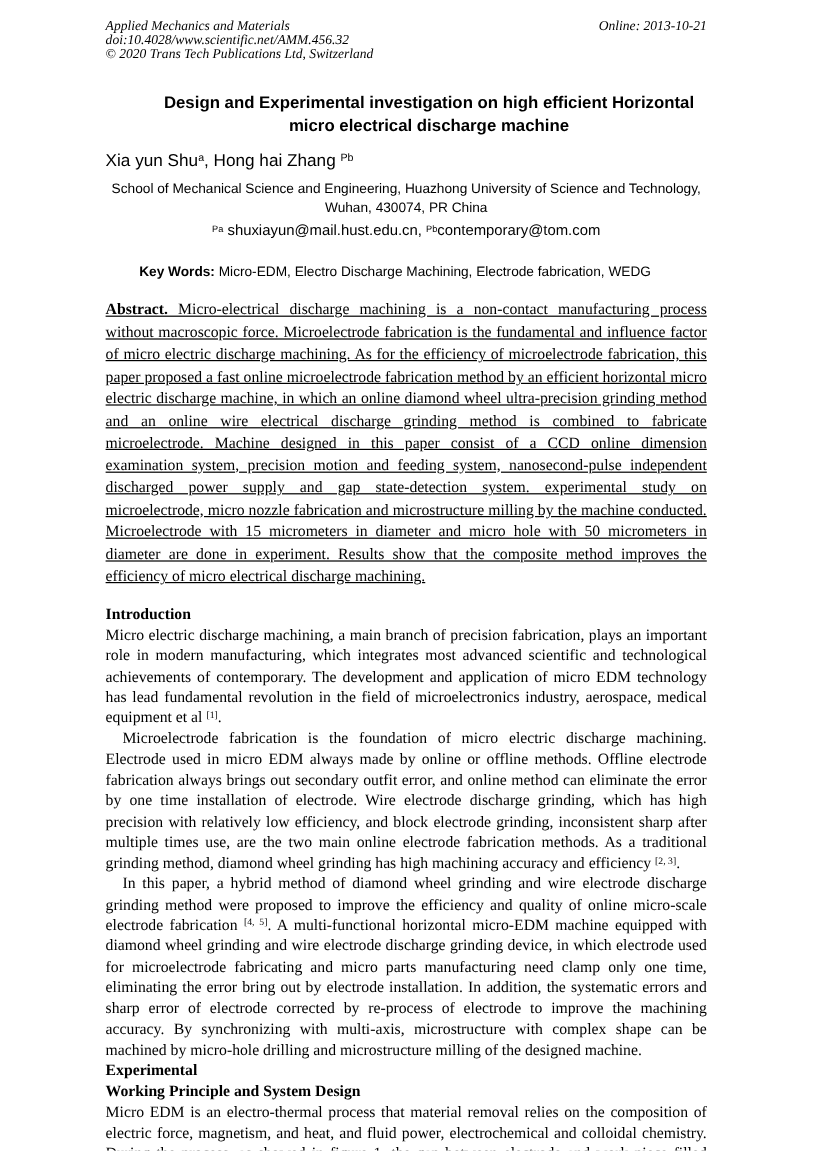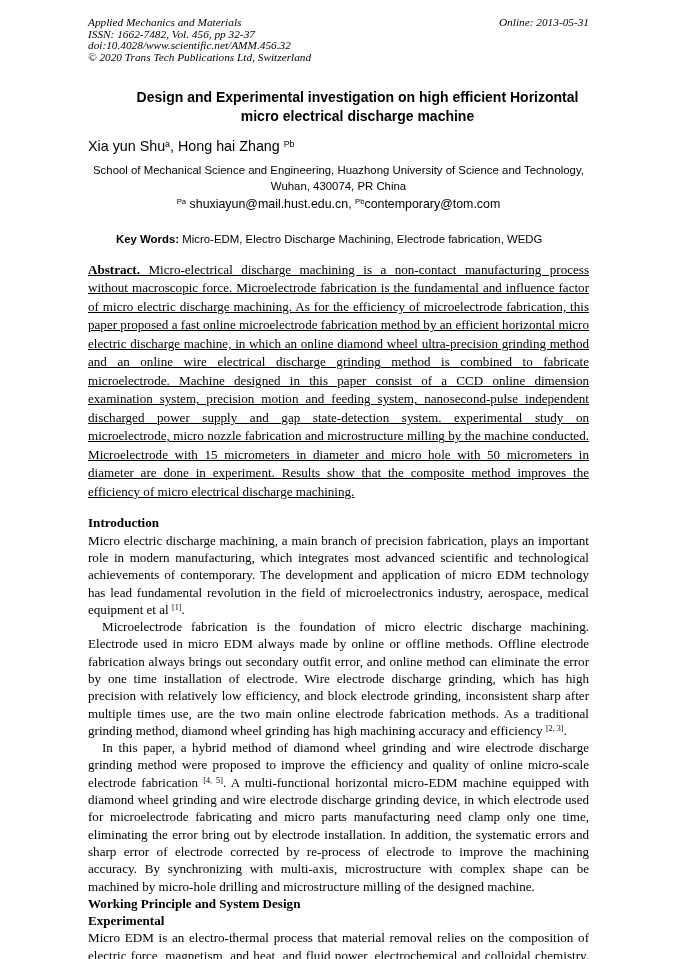--- a/index.html
+++ b/index.html
@@ -76,25 +76,24 @@
   }
 </style>
 </head>
 <body>
 
 <div class="page">
 
   <div class="header-row">
     <div class="meta-left">
       <div>Applied Mechanics and Materials</div>
-      <div>ISSN: 1662-7482, Vol. 456, pp 32-37</div>
       <div>doi:10.4028/www.scientific.net/AMM.456.32</div>
       <div>© 2020 Trans Tech Publications Ltd, Switzerland</div>
     </div>
-    <div class="meta-right">Online: 2013-05-31</div>
+    <div class="meta-right">Online: 2013-10-21</div>
   </div>
 
   <h1 class="title">Design and Experimental investigation on high efficient Horizontal micro electrical discharge machine</h1>
 
   <div class="authors"><span>Xia yun Shu</span><sup>a</sup><span>, Hong hai Zhang </span><sup>Pb</sup></div>
 
   <div class="affiliation">
     <div>School of Mechanical Science and Engineering, Huazhong University of Science and Technology,</div>
     <div>Wuhan, 430074, PR China</div>
   </div>
@@ -107,18 +106,18 @@
 
   <div class="abstract">
     <span class="ab-label">Abstract.</span><span> Micro-electrical discharge machining is a non-contact manufacturing process without macroscopic force. Microelectrode fabrication is the fundamental and influence factor of micro electric discharge machining. As for the efficiency of microelectrode fabrication, this paper proposed a fast online microelectrode fabrication method by an efficient horizontal micro electric discharge machine, in which an online diamond wheel ultra-precision grinding method and an online wire electrical discharge grinding method is combined to fabricate microelectrode. Machine designed in this paper consist of a CCD online dimension examination system, precision motion and feeding system, nanosecond-pulse independent discharged power supply and gap state-detection system. experimental study on microelectrode, micro nozzle fabrication and microstructure milling by the machine conducted. Microelectrode with 15 micrometers in diameter and micro hole with 50 micrometers in diameter are done in experiment. Results show that the composite method improves the efficiency of micro electrical discharge machining.</span>
   </div>
 
   <div class="body-sections">
       <div class="sec-heading spaced">Introduction</div>
       <div class="body-para"><span>Micro electric discharge machining, a main branch of precision fabrication, plays an important role in modern manufacturing, which integrates most advanced scientific and technological achievements of contemporary. The development and application of micro EDM technology has lead fundamental revolution in the field of microelectronics industry, aerospace, medical equipment et al </span><sup>[1]</sup><span>.</span></div>
       <div class="body-para indent"><span>Microelectrode fabrication is the foundation of micro electric discharge machining. Electrode used in micro EDM always made by online or offline methods. Offline electrode fabrication always brings out secondary outfit error, and online method can eliminate the error by one time installation of electrode. Wire electrode discharge grinding, which has high precision with relatively low efficiency, and block electrode grinding, inconsistent sharp after multiple times use, are the two main online electrode fabrication methods. As a traditional grinding method, diamond wheel grinding has high machining accuracy and efficiency </span><sup>[2, 3]</sup><span>.</span></div>
       <div class="body-para indent"><span>In this paper, a hybrid method of diamond wheel grinding and wire electrode discharge grinding method were proposed to improve the efficiency and quality of online micro-scale electrode fabrication </span><sup>[4, 5]</sup><span>. A multi-functional horizontal micro-EDM machine equipped with diamond wheel grinding and wire electrode discharge grinding device, in which electrode used for microelectrode fabricating and micro parts manufacturing need clamp only one time, eliminating the error bring out by electrode installation. In addition, the systematic errors and sharp error of electrode corrected by re-process of electrode to improve the machining accuracy. By synchronizing with multi-axis, microstructure with complex shape can be machined by micro-hole drilling and microstructure milling of the designed machine.</span></div>
+      <div class="sec-heading">Experimental</div>
       <div class="sec-heading">Working Principle and System Design</div>
-      <div class="sec-heading">Experimental</div>
       <div class="body-para"><span>Micro EDM is an electro-thermal process that material removal relies on the composition of electric force, magnetism, and heat, and fluid power, electrochemical and colloidal chemistry. During the process, as showed in figure 1, the gap between electrode and work piece filled with a dielectric</span></div>
     </div>
 
 </div>
 
 </body></html>

